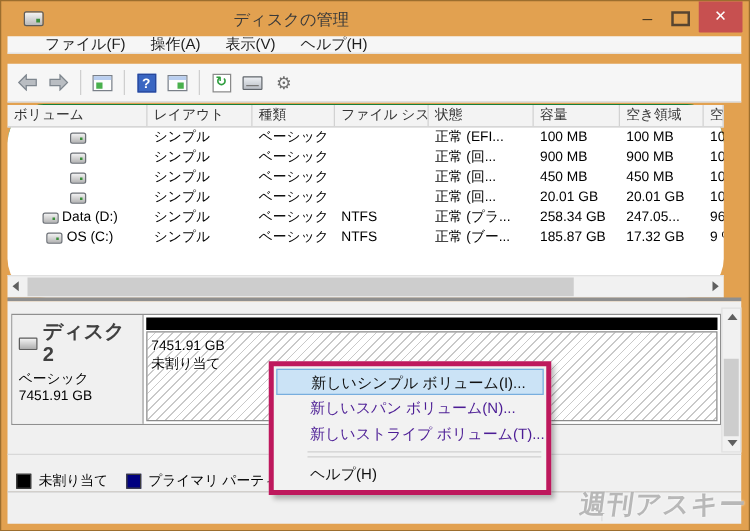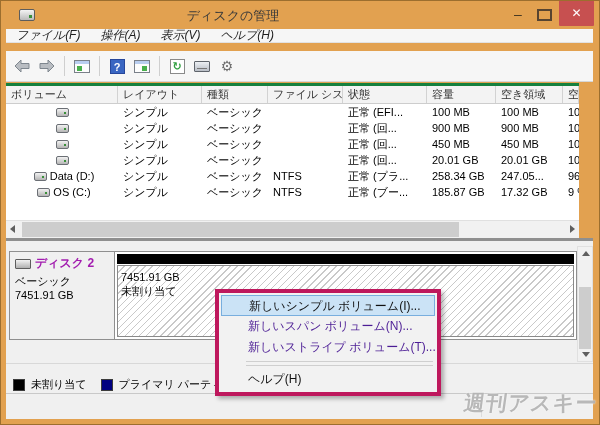--- a/index.html
+++ b/index.html
@@ -17,21 +17,21 @@
   .win-title { position:absolute; left:0; right:80px; top:6px; text-align:center;
                font-size:13px; color:#3a3a3a; }
   .btn-min { position:absolute; left:505px; top:4px; width:24px; height:20px; text-align:center;
              color:#4a3a22; font-size:14px; line-height:18px; }
   .btn-max { position:absolute; left:536px; top:8px; width:15px; height:12px; border:2px solid #574430; background:transparent; }
   .btn-close { position:absolute; left:558px; top:0; width:35px; height:25px; background:#c75050;
                color:#fff; font-size:12px; text-align:center; line-height:25px; border-radius:0 0 1px 1px; }
 
   
   .menubar { position:absolute; left:5px; top:28px; width:587px; height:14px; background:#f6f6f6;
-             border-bottom:1px solid #e2e2e2; display:flex; align-items:center; padding-left:0;font-style:italic; }
+             border-bottom:1px solid #e2e2e2; display:flex; align-items:center; padding-left:20px; }
   .menu-item { font-size:12px; color:#1e1e1e; padding:2px 10px; }
 
   
   .toolbar { position:absolute; left:5px; top:50px; width:587px; height:31px; background:#f6f6f6;
              border-bottom:1px solid #d6d6d6; display:flex; align-items:center; padding-left:6px; gap:5px; }
   .tsep { width:1px; height:20px; background:#cfcfcf; margin:0 2px; }
   .tbtn { width:20px; height:22px; display:flex; align-items:center; justify-content:center; }
   .arrow-svg { display:block; }
   .fwd { transform:scaleX(-1); }
   .win-icon { position:relative; width:16px; height:13px; background:#fdfdfd; border:1px solid #7a8089; }
@@ -42,21 +42,21 @@
               font-size:11px; font-weight:bold; text-align:center; line-height:14px; }
   .refresh-box { width:15px; height:15px; background:#fff; border:1px solid #8a8a8a; color:#2f9e3f;
                  font-size:11px; font-weight:bold; text-align:center; line-height:13px; }
   .drive-tool { position:relative; width:16px; height:11px; background:linear-gradient(#eceff3,#b9bec6);
                 border:1px solid #5f646b; border-radius:1px; }
   .drive-tool::after { content:""; position:absolute; left:2px; bottom:2px; right:2px; height:1px; background:#777; }
   .gear { font-size:14px; color:#6f6f6f; line-height:14px; }
 
   
   .upper-pane { position:absolute; left:5px; top:82px; width:573px; height:155px; background:#fff;
-                border-top:3px solid #15803d; }
+                border-top:1px solid #15803d;border-radius:31px; }
   .vt-header { display:grid; grid-template-columns:112px 84px 66px 75px 84px 69px 67px 1fr;
                height:18px; background:#f3f3f3; border-bottom:1px solid #cdcdcd; }
   .vt-header > div { font-size:11px; color:#333; line-height:17px; padding-left:5px;
                      border-right:1px solid #d2d2d2; overflow:hidden; white-space:nowrap; }
   .vt-row { display:grid; grid-template-columns:112px 84px 66px 75px 84px 69px 67px 1fr; height:16px; }
   .vt-row > span { font-size:11px; color:#000; line-height:16px; padding-left:5px;
                    overflow:hidden; white-space:nowrap; }
   .vol-cell { display:flex; align-items:center; gap:3px; padding-left:4px !important;justify-content:center; }
   .vol-icon { flex:0 0 13px; width:13px; height:9px; background:linear-gradient(#f2f2f2,#b5b5b5);
               border:1px solid #6b6f75; border-radius:2px; position:relative; }
@@ -72,21 +72,21 @@
   .splitter { position:absolute; left:5px; top:237px; width:587px; height:3px; background:#8f8f8f; }
 
   
   .lower-pane { position:absolute; left:5px; top:240px; width:587px; height:152px; background:#f0f0f0; }
   .disk-row { position:absolute; left:3px; top:10px; width:568px; height:89px; background:#fff;
               border:1px solid #8f8f8f; display:flex; }
   .disk-info { width:105px; background:#f0f0f0; border-right:1px solid #8f8f8f; padding:3px 5px; }
   .disk-title { display:flex; align-items:center; gap:4px; margin-bottom:2px; }
   .disk-icon { width:16px; height:10px; background:linear-gradient(#f2f2f2,#b0b0b0);
                border:1px solid #5d5d5d; border-radius:1px; }
-  .disk-name { font-size:12px; font-weight:bold; color:#a21caf; }
+  .disk-name { font-size:16px; font-weight:bold; color:#404040; }
   .disk-line { font-size:11px; color:#000; line-height:14px; }
   .disk-region { position:relative; flex:1; background:#fff; }
   .region-band { position:absolute; left:2px; right:2px; top:2px; height:10px; background:#000; }
   .region-body { position:absolute; left:2px; right:2px; top:13px; bottom:2px; border:1px solid #8a8a8a;
                  background:repeating-linear-gradient(135deg,#ffffff 0 4px,#c9c9c9 4px 5px); }
   .region-text { position:absolute; left:6px; top:18px; font-size:11px; color:#000; line-height:14px;
                  text-shadow:0 0 3px #fff,0 0 3px #fff,1px 1px 0 #fff; }
 
   .vscroll { position:absolute; left:571px; top:5px; width:16px; height:116px; background:#f1f1f1;
              border:1px solid #e0e0e0; }

